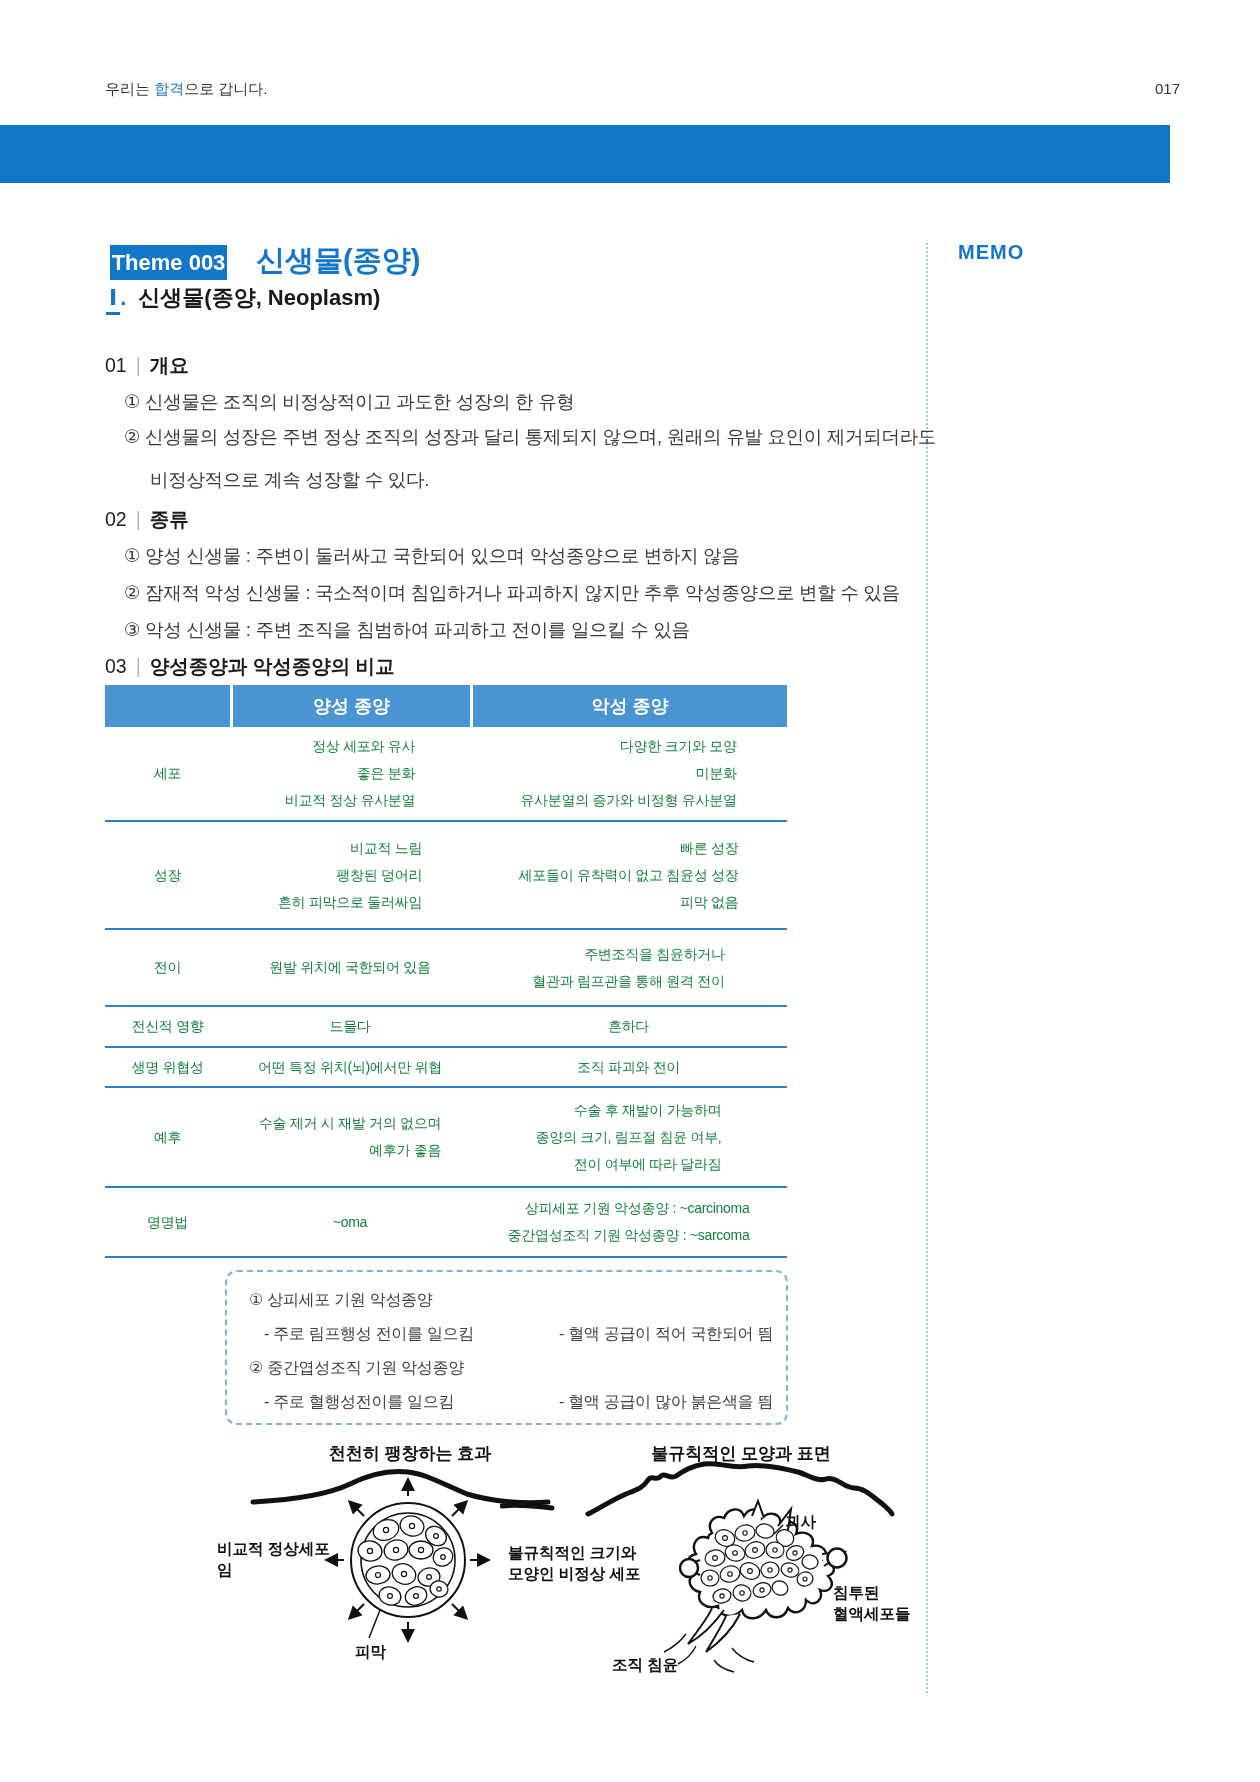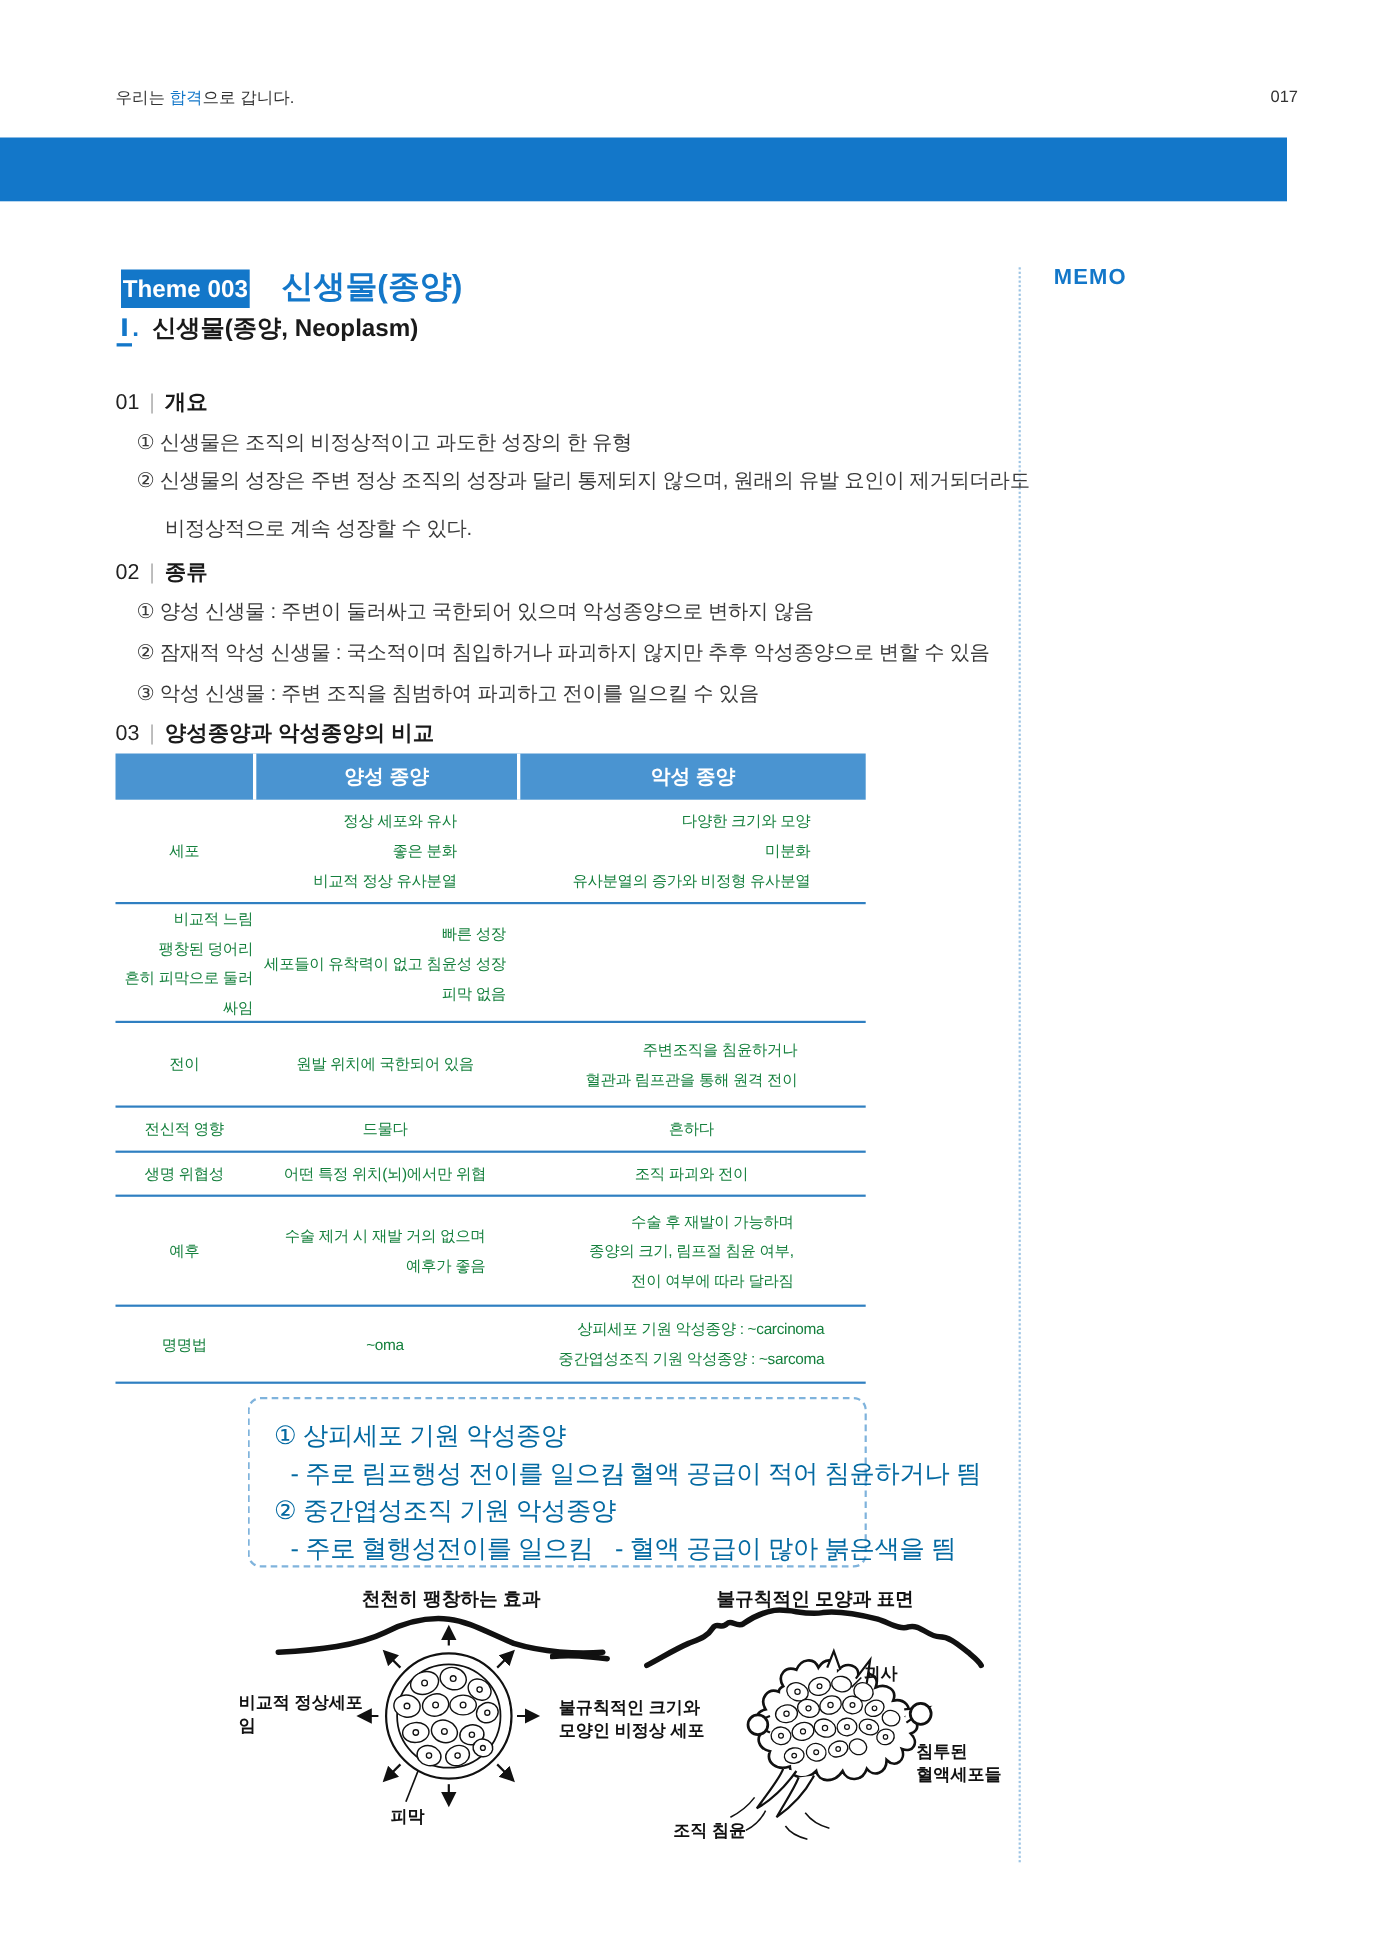--- a/index.html
+++ b/index.html
@@ -34,21 +34,21 @@
   .t-header{display:grid;grid-template-columns:125px 240px 317px;height:42px;border-radius:12px;}
   .t-header .hcell{background:#4a94d1;color:#fff;font-weight:bold;font-size:18px;
         display:flex;align-items:center;justify-content:center;box-sizing:border-box;}
   .t-header .hcell + .hcell{border-left:3px solid #ffffff;}
   .t-row{display:grid;grid-template-columns:125px 240px 317px;border-bottom:2px solid #2f7fc1;box-sizing:border-box;}
   .t-row .cell{display:flex;align-items:center;justify-content:center;text-align:right;
         font-size:14px;color:#15803d;line-height:27px;white-space:pre-line;letter-spacing:-0.3px;}
   
   .note-box{position:absolute;left:225px;top:1270px;width:563px;height:155px;box-sizing:border-box;
         border:2px dashed #7fb3dc;border-radius:12px;background:#fff;}
-  .note-line{position:absolute;font-size:23px;color:#0369a1;white-space:nowrap;letter-spacing:-0.3px;}
+  .note-line{position:absolute;font-size:16px;color:#404040;white-space:nowrap;letter-spacing:-0.3px;}
   
   .figure{position:absolute;}
   .fig-title{position:absolute;font-size:17px;font-weight:bold;color:#111;text-align:center;white-space:nowrap;}
   .fig-label{position:absolute;font-size:15.5px;font-weight:bold;color:#111;line-height:21px;white-space:pre-line;}
   svg{position:absolute;left:0;top:0;}
 </style>
 </head>
 <body>
 
 <div class="page">
@@ -88,20 +88,21 @@
     <div class="t-row" style="height:95px">
       <div class="cell">세포</div>
       <div class="cell">정상 세포와 유사
 좋은 분화
 비교적 정상 유사분열</div>
       <div class="cell">다양한 크기와 모양
 미분화
 유사분열의 증가와 비정형 유사분열</div>
     </div>
     <div class="t-row" style="height:108px">
+      <div class="cell">성장</div>
       <div class="cell">비교적 느림
 팽창된 덩어리
 흔히 피막으로 둘러싸임</div>
       <div class="cell">빠른 성장
 세포들이 유착력이 없고 침윤성 성장
 피막 없음</div>
     </div>
     <div class="t-row" style="height:77px">
       <div class="cell">전이</div>
       <div class="cell">원발 위치에 국한되어 있음</div>
@@ -130,21 +131,21 @@
       <div class="cell">명명법</div>
       <div class="cell">~oma</div>
       <div class="cell">상피세포 기원 악성종양 : ~carcinoma
 중간엽성조직 기원 악성종양 : ~sarcoma</div>
     </div>
   </div>
 
   <div class="note-box">
     <div class="note-line" style="left:22px;top:18px">① 상피세포 기원 악성종양</div>
     <div class="note-line" style="left:37px;top:52px">- 주로 림프행성 전이를 일으킴</div>
-    <div class="note-line" style="left:332px;top:52px">- 혈액 공급이 적어 침윤하거나 띔</div>
+    <div class="note-line" style="left:332px;top:52px">- 혈액 공급이 적어 국한되어 띔</div>
     <div class="note-line" style="left:22px;top:86px">② 중간엽성조직 기원 악성종양</div>
     <div class="note-line" style="left:37px;top:120px">- 주로 혈행성전이를 일으킴</div>
     <div class="note-line" style="left:332px;top:120px">- 혈액 공급이 많아 붉은색을 띔</div>
   </div>
 
   <div class="figure" style="left:215px;top:1438px;width:370px;height:262px">
     <div class="fig-title" style="left:20px;top:4px;width:350px">천천히 팽창하는 효과</div>
     <svg width="370" height="262" viewBox="0 0 370 262">
       <defs>
         <marker id="ah" markerWidth="9" markerHeight="9" refX="5.5" refY="3.5" orient="auto">

